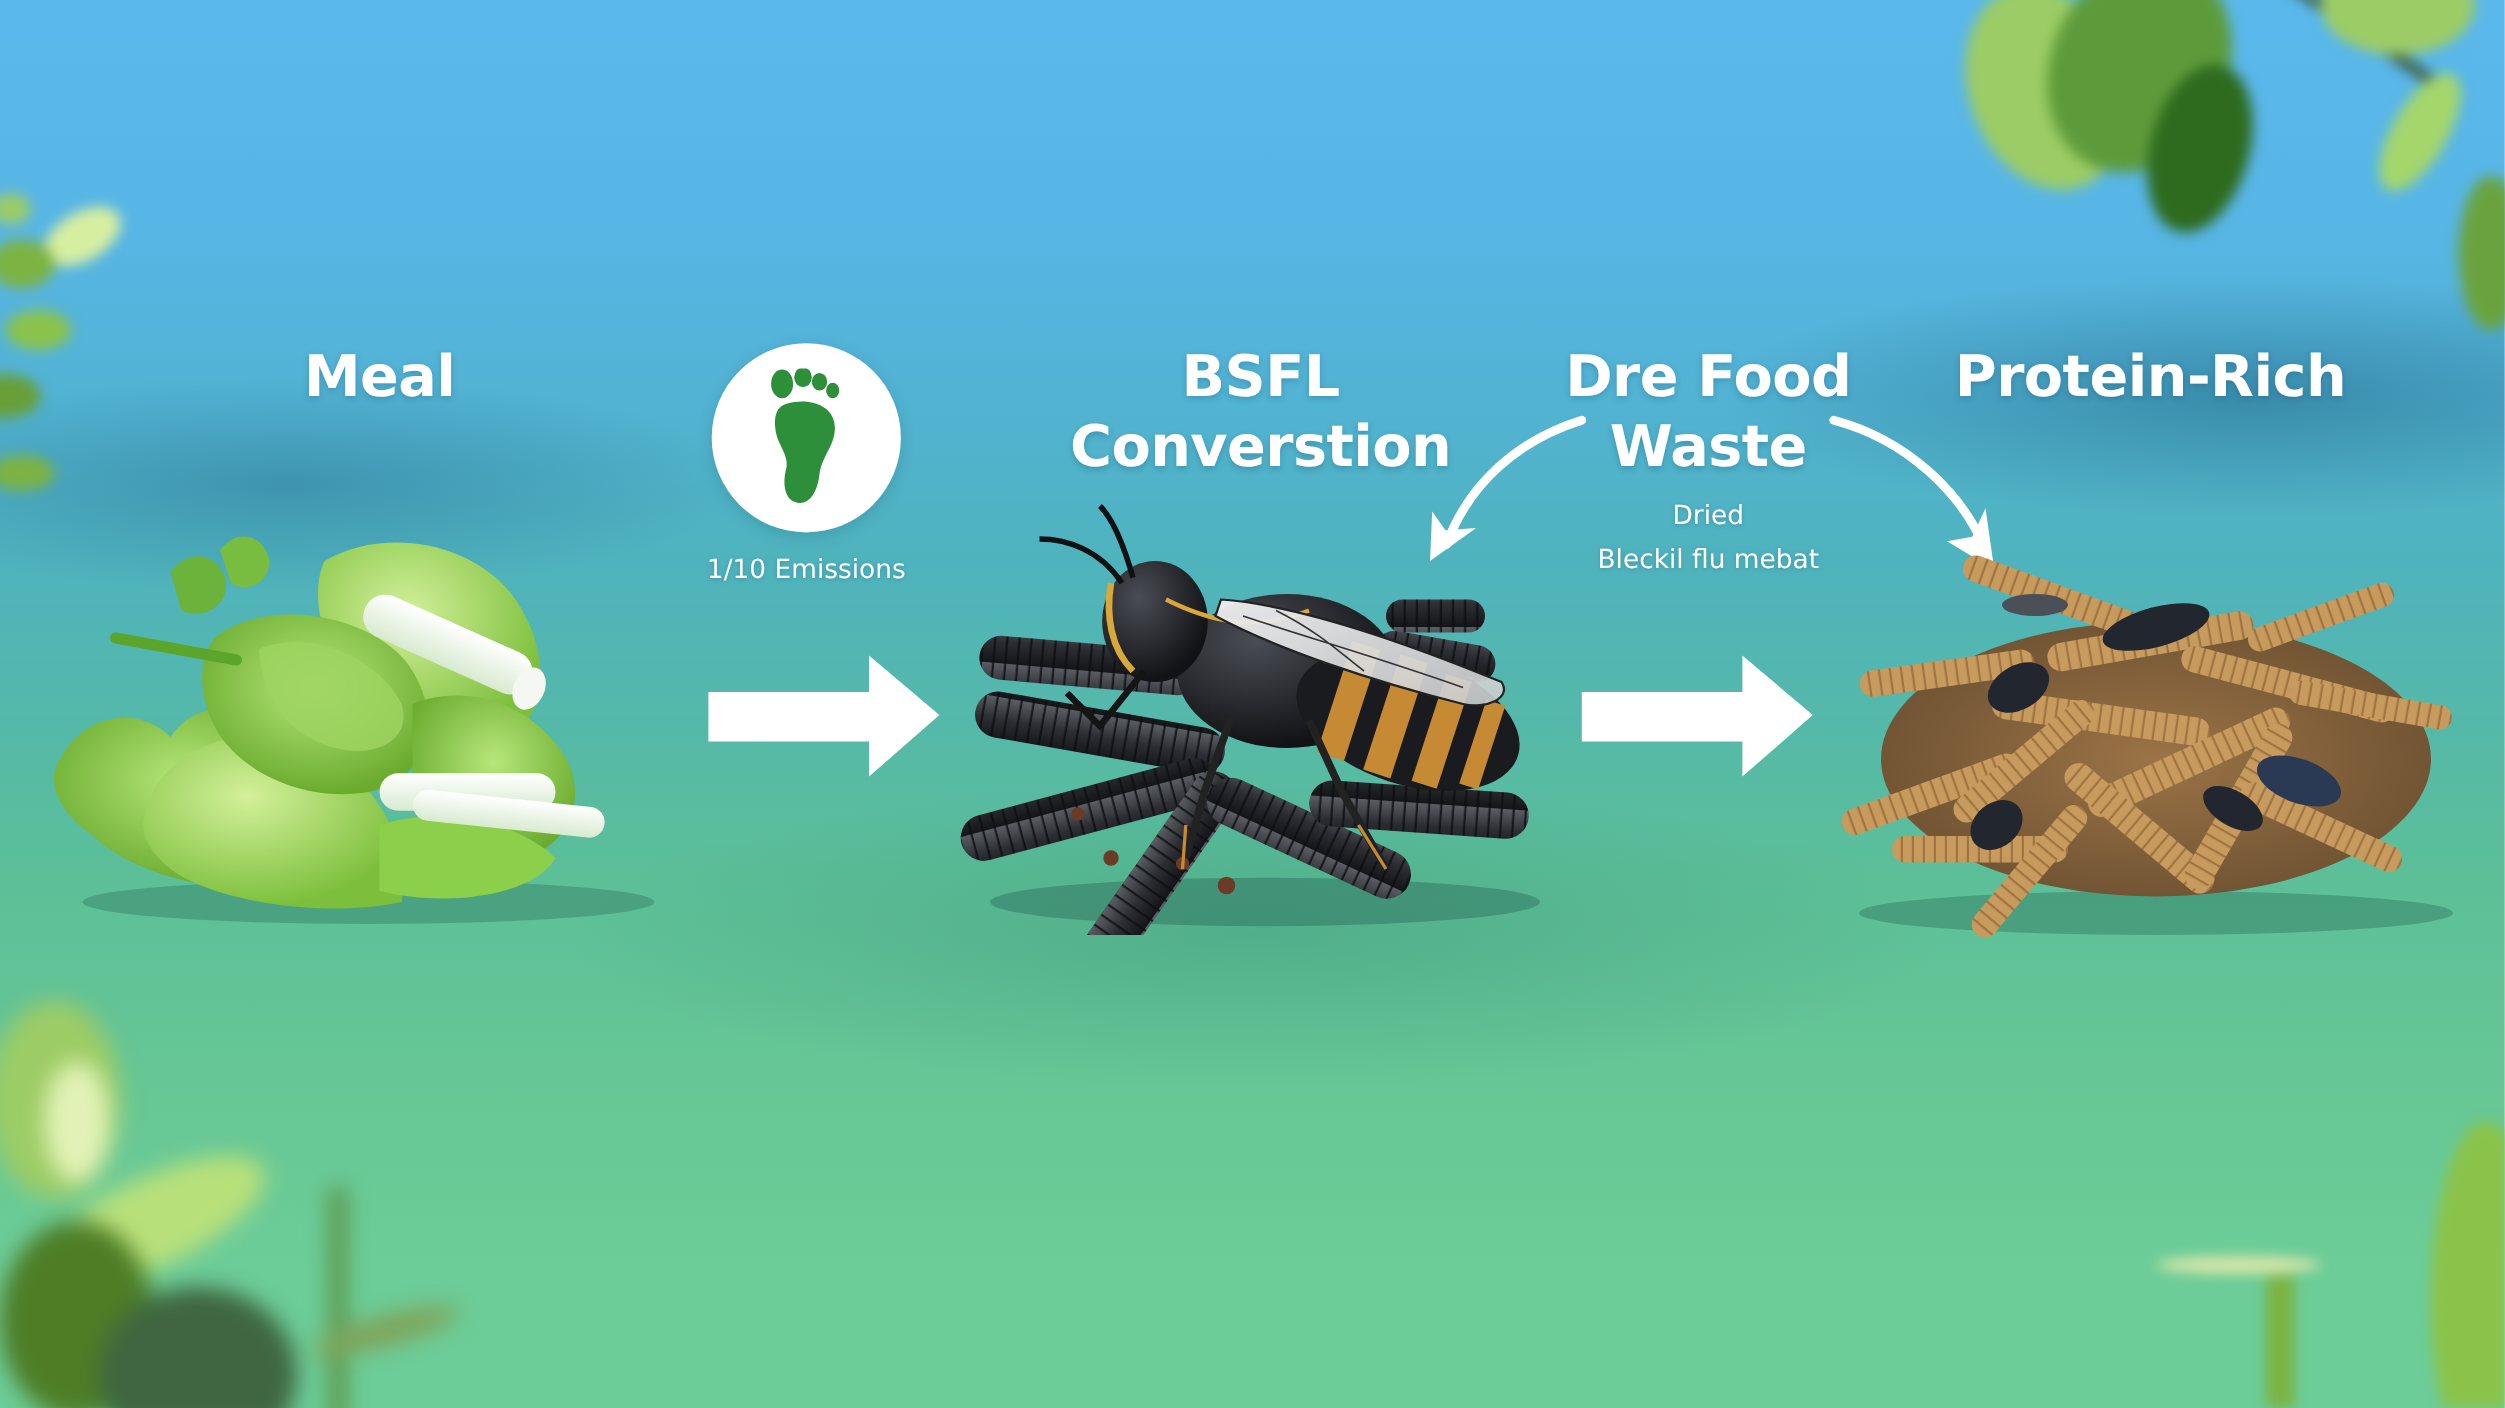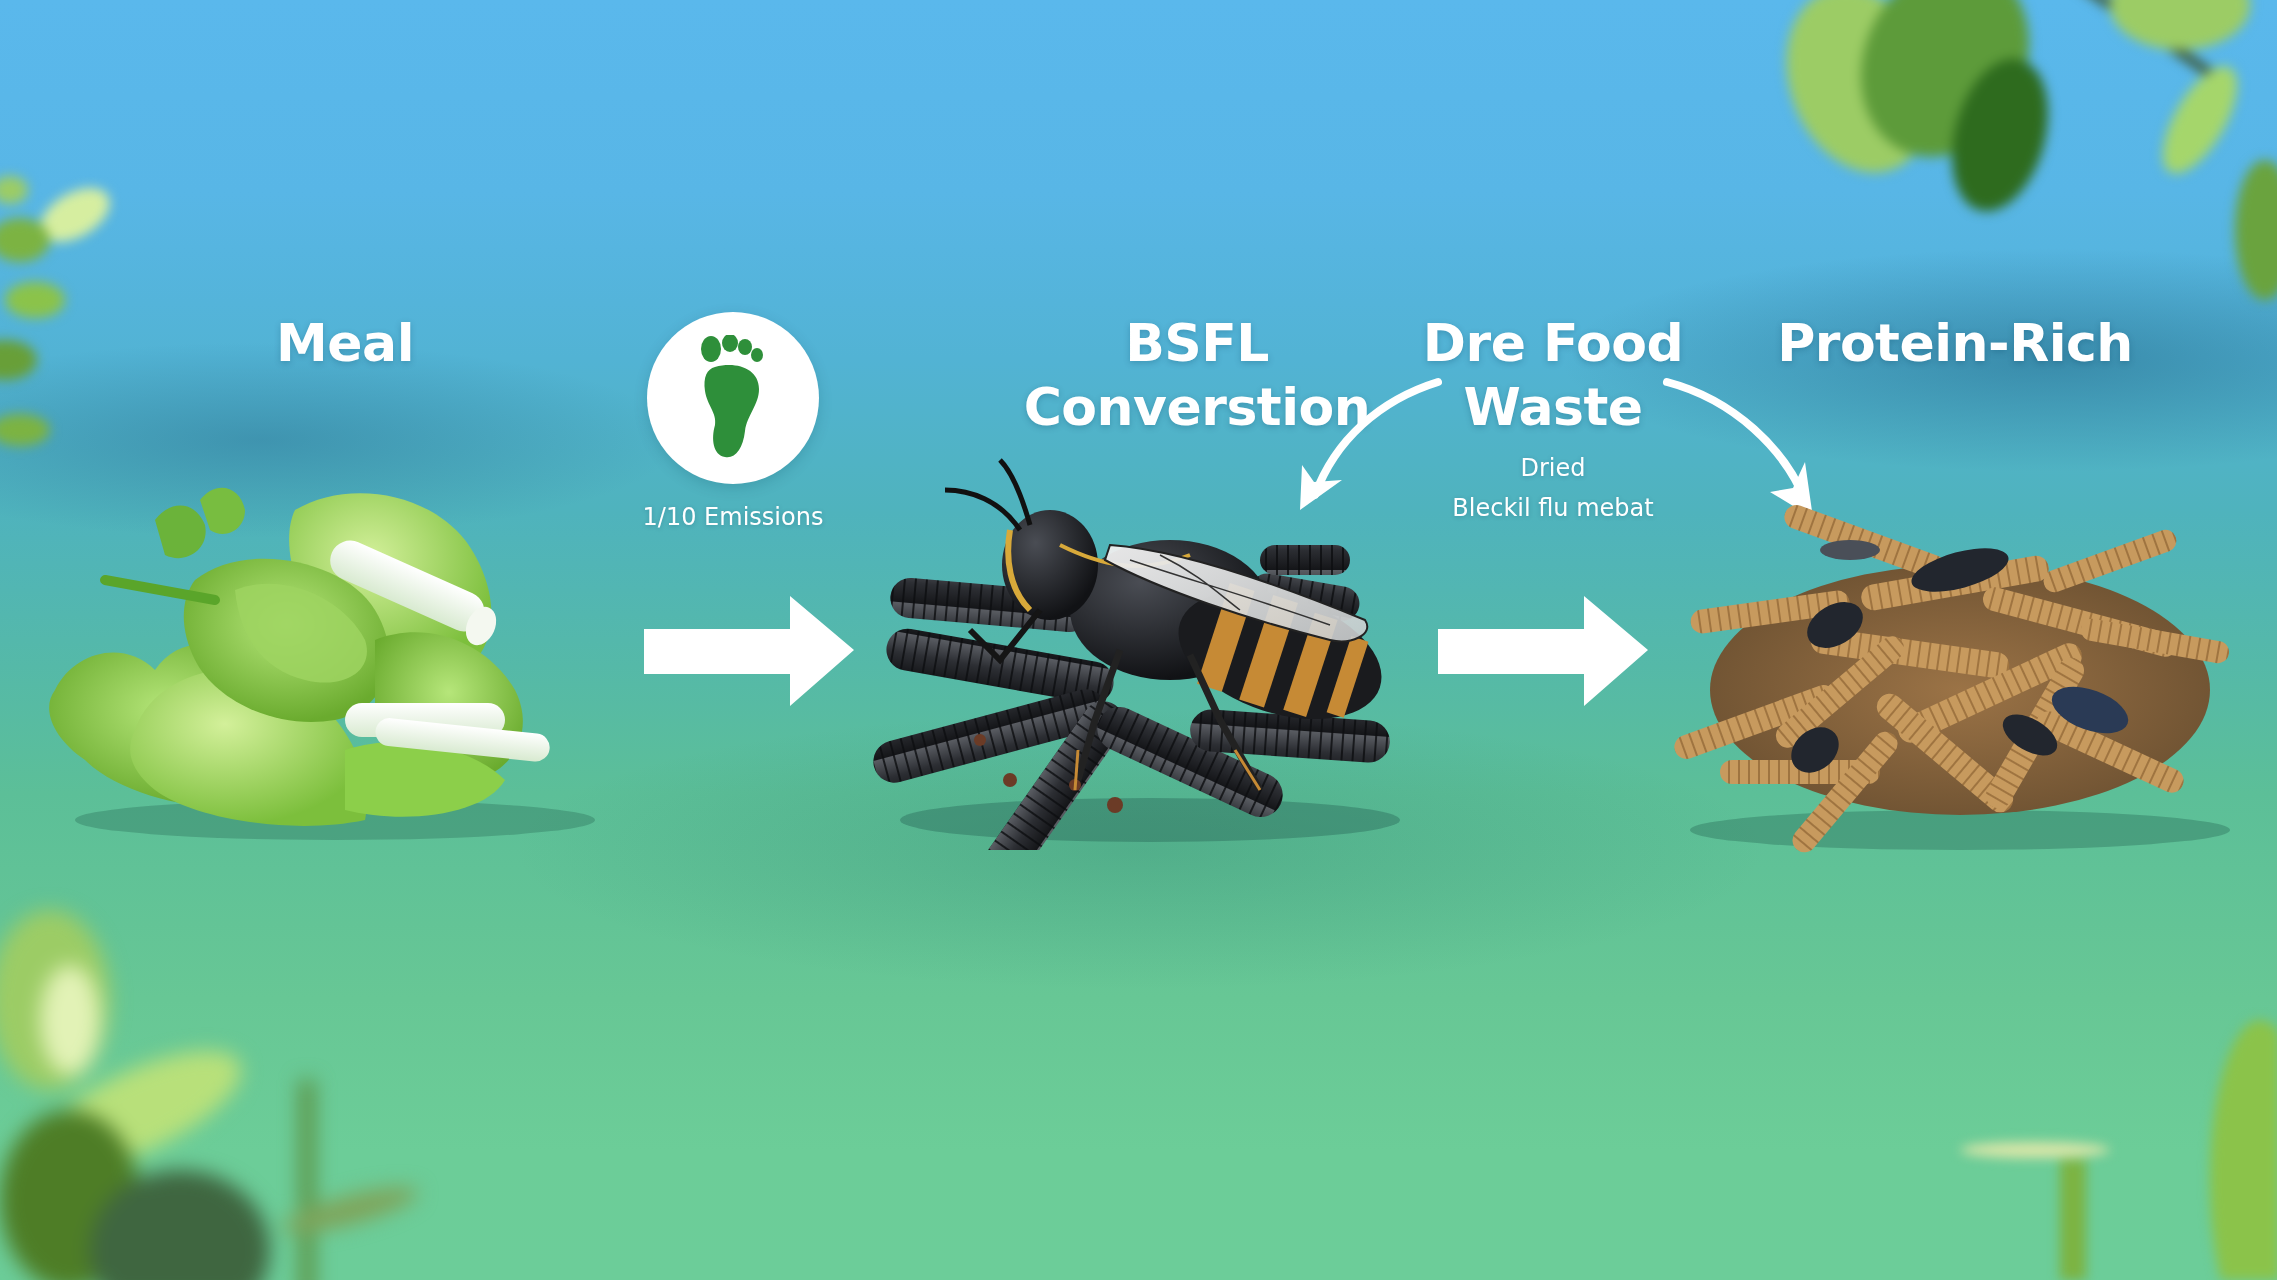--- a/index.html
+++ b/index.html
@@ -125,21 +125,21 @@
 </div>
 
 <div class="caption" style="left:583px;top:497px;width:300px;">
   <span>1/10 Emissions</span>
 </div>
 
 <svg class="abs" style="left:640px;top:592px" width="220" height="120" viewBox="0 0 220 120">
   <polygon points="4,37 150,37 150,4 214,58 150,114 150,82 4,82" fill="#ffffff"></polygon>
 </svg>
 
-<div class="title" style="left:987px;top:311px;width:420px;">
+<div class="title" style="left:936px;top:311px;width:420px;">
   <span>BSFL</span>
   <span>Converstion</span>
 </div>
 
 <svg class="abs" style="left:860px;top:450px" width="580" height="400" viewBox="0 0 580 400">
   <defs>
     <linearGradient id="larva" x1="0" y1="0" x2="0" y2="1">
       <stop offset="0" stop-color="#5a5d63"></stop>
         <stop offset="0.5" stop-color="#2c2e33"></stop>
         <stop offset="1" stop-color="#141518"></stop>

